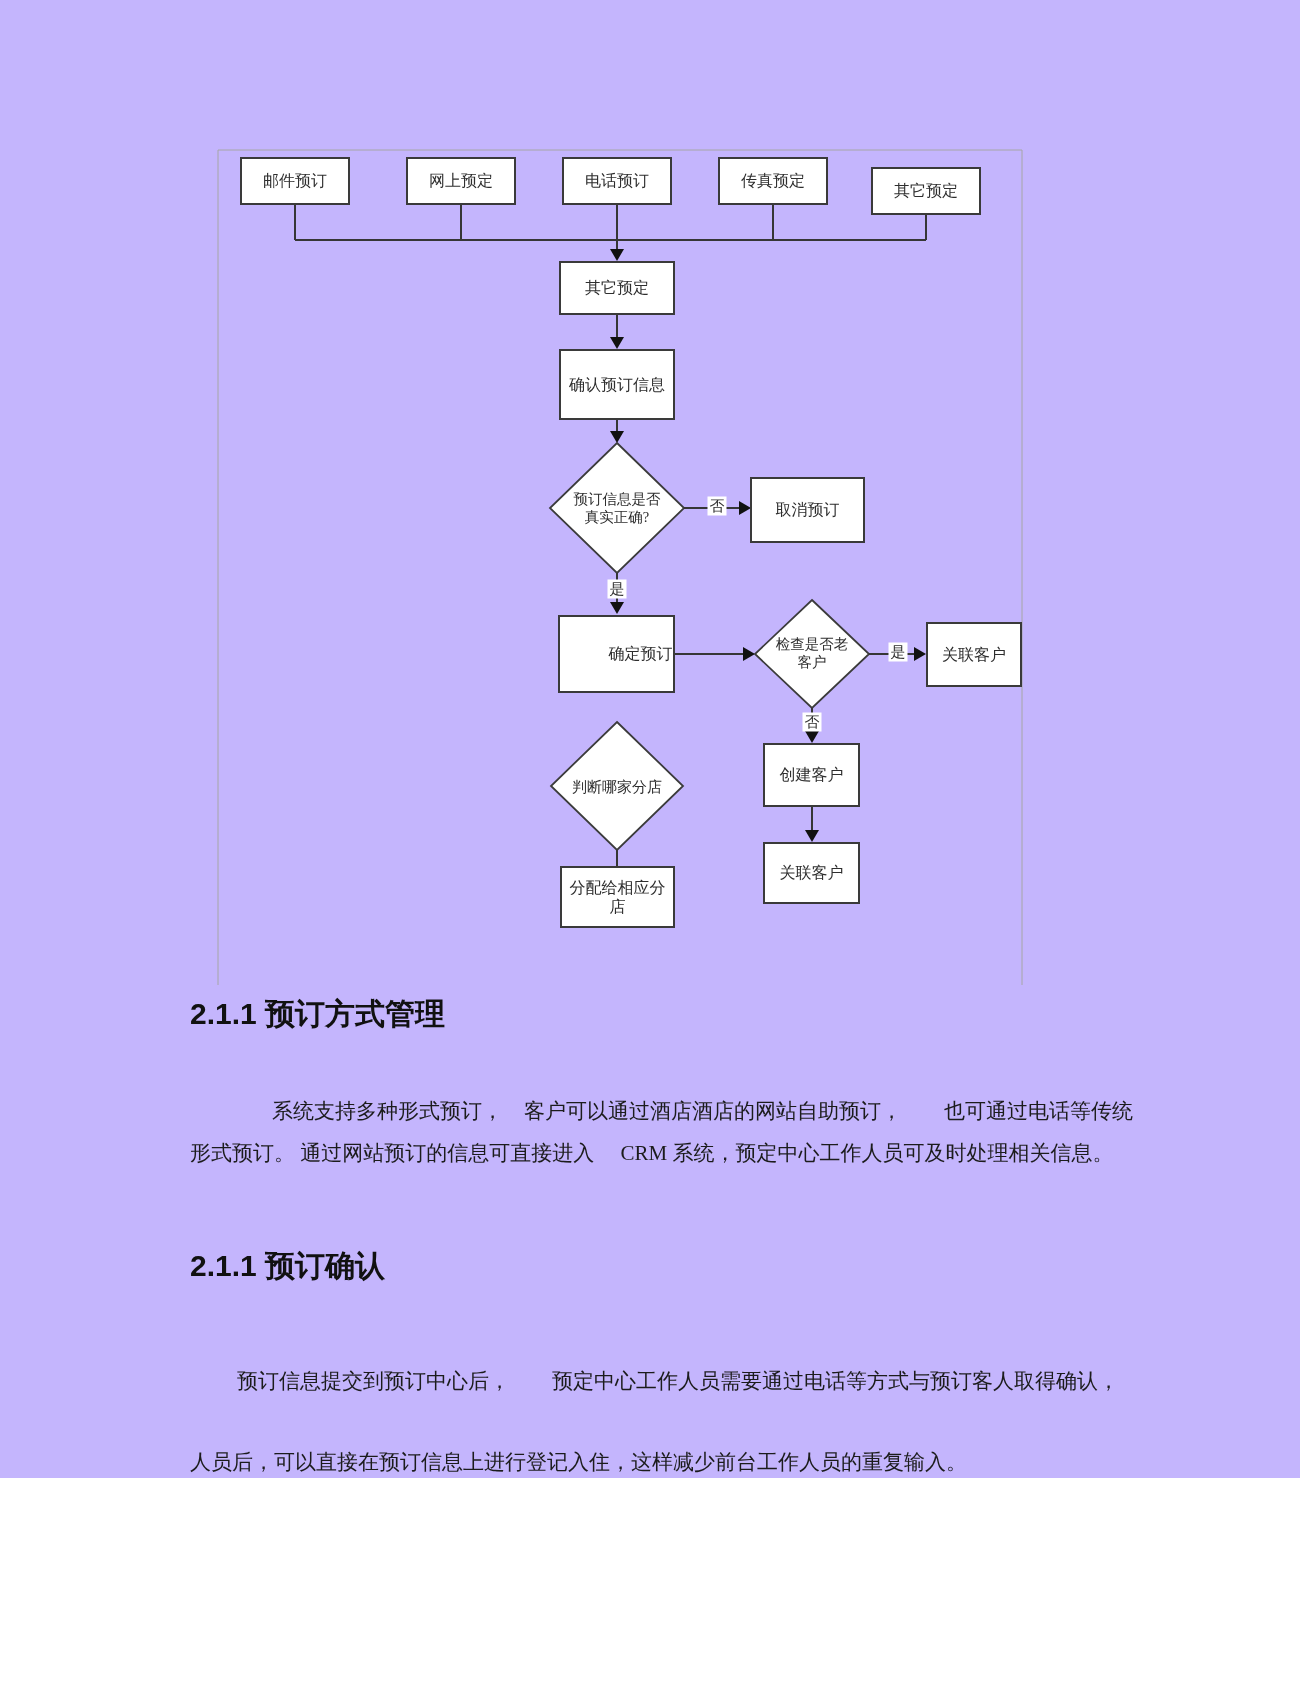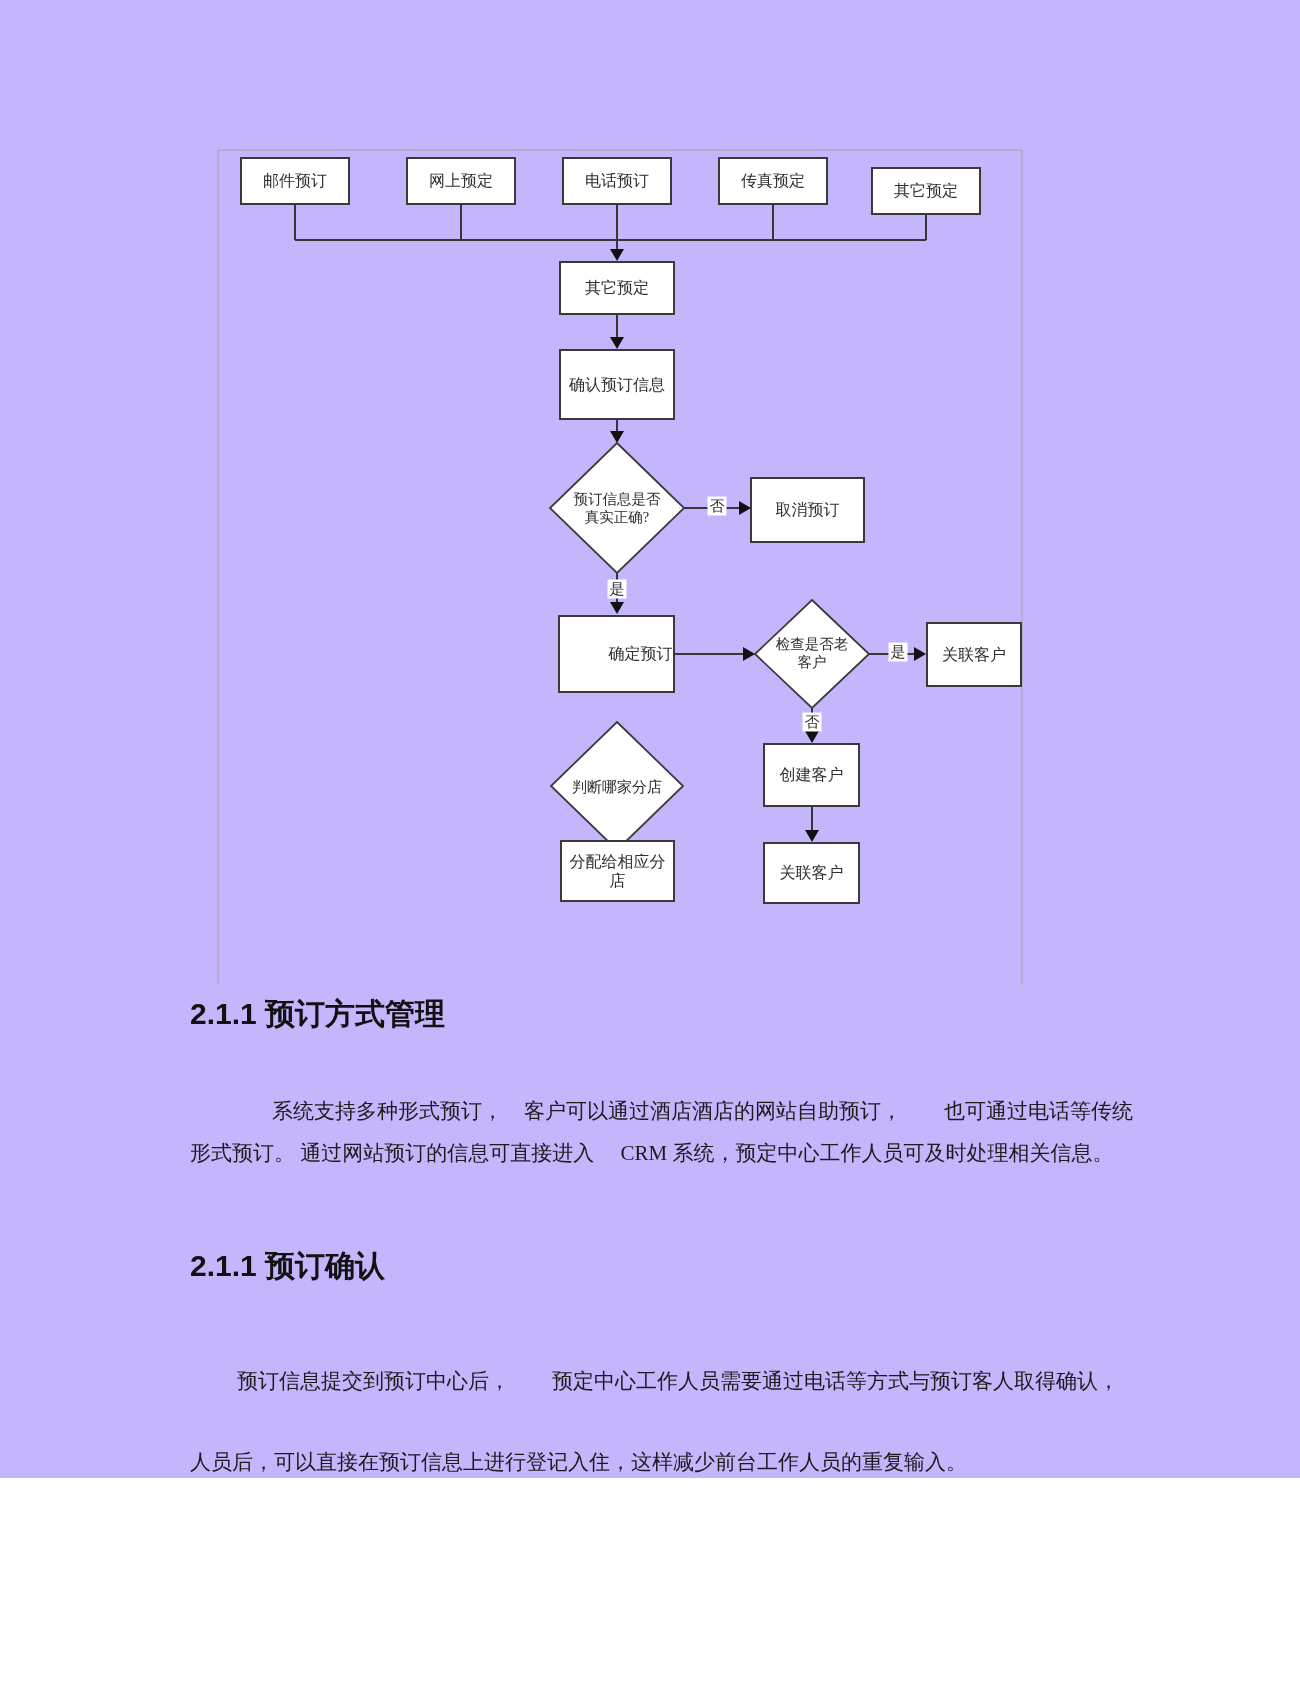--- a/index.html
+++ b/index.html
@@ -114,21 +114,21 @@
     <div class="node" style="left:718px;top:157px;width:110px;height:48px;">传真预定</div>
     <div class="node" style="left:871px;top:157px;width:110px;height:48px;margin-top:10px;">其它预定</div>
 
     <div class="node" style="left:559px;top:261px;width:116px;height:54px;">其它预定</div>
     <div class="node" style="left:559px;top:349px;width:116px;height:71px;">确认预订信息</div>
     <div class="node" style="left:750px;top:477px;width:115px;height:66px;">取消预订</div>
     <div class="node" style="left:558px;top:615px;width:117px;height:78px;padding-left:48px;">确定预订</div>
     <div class="node" style="left:926px;top:622px;width:96px;height:65px;">关联客户</div>
     <div class="node" style="left:763px;top:743px;width:97px;height:64px;">创建客户</div>
     <div class="node" style="left:763px;top:842px;width:97px;height:62px;">关联客户</div>
-    <div class="node" style="left:560px;top:840px;width:115px;height:62px;">分配给相应分
+    <div class="node" style="left:560px;top:866px;width:115px;height:62px;">分配给相应分
 店</div>
 
     <div class="dlabel" style="left:617px;top:508px;width:140px;">预订信息是否
 真实正确?</div>
     <div class="dlabel" style="left:812px;top:653px;width:110px;">检查是否老
 客户</div>
     <div class="dlabel" style="left:617px;top:787px;width:130px;font-size:15px;">判断哪家分店</div>
 
     <div class="elabel" style="left:717px;top:506px;">否</div>
     <div class="elabel" style="left:617px;top:589px;">是</div>

